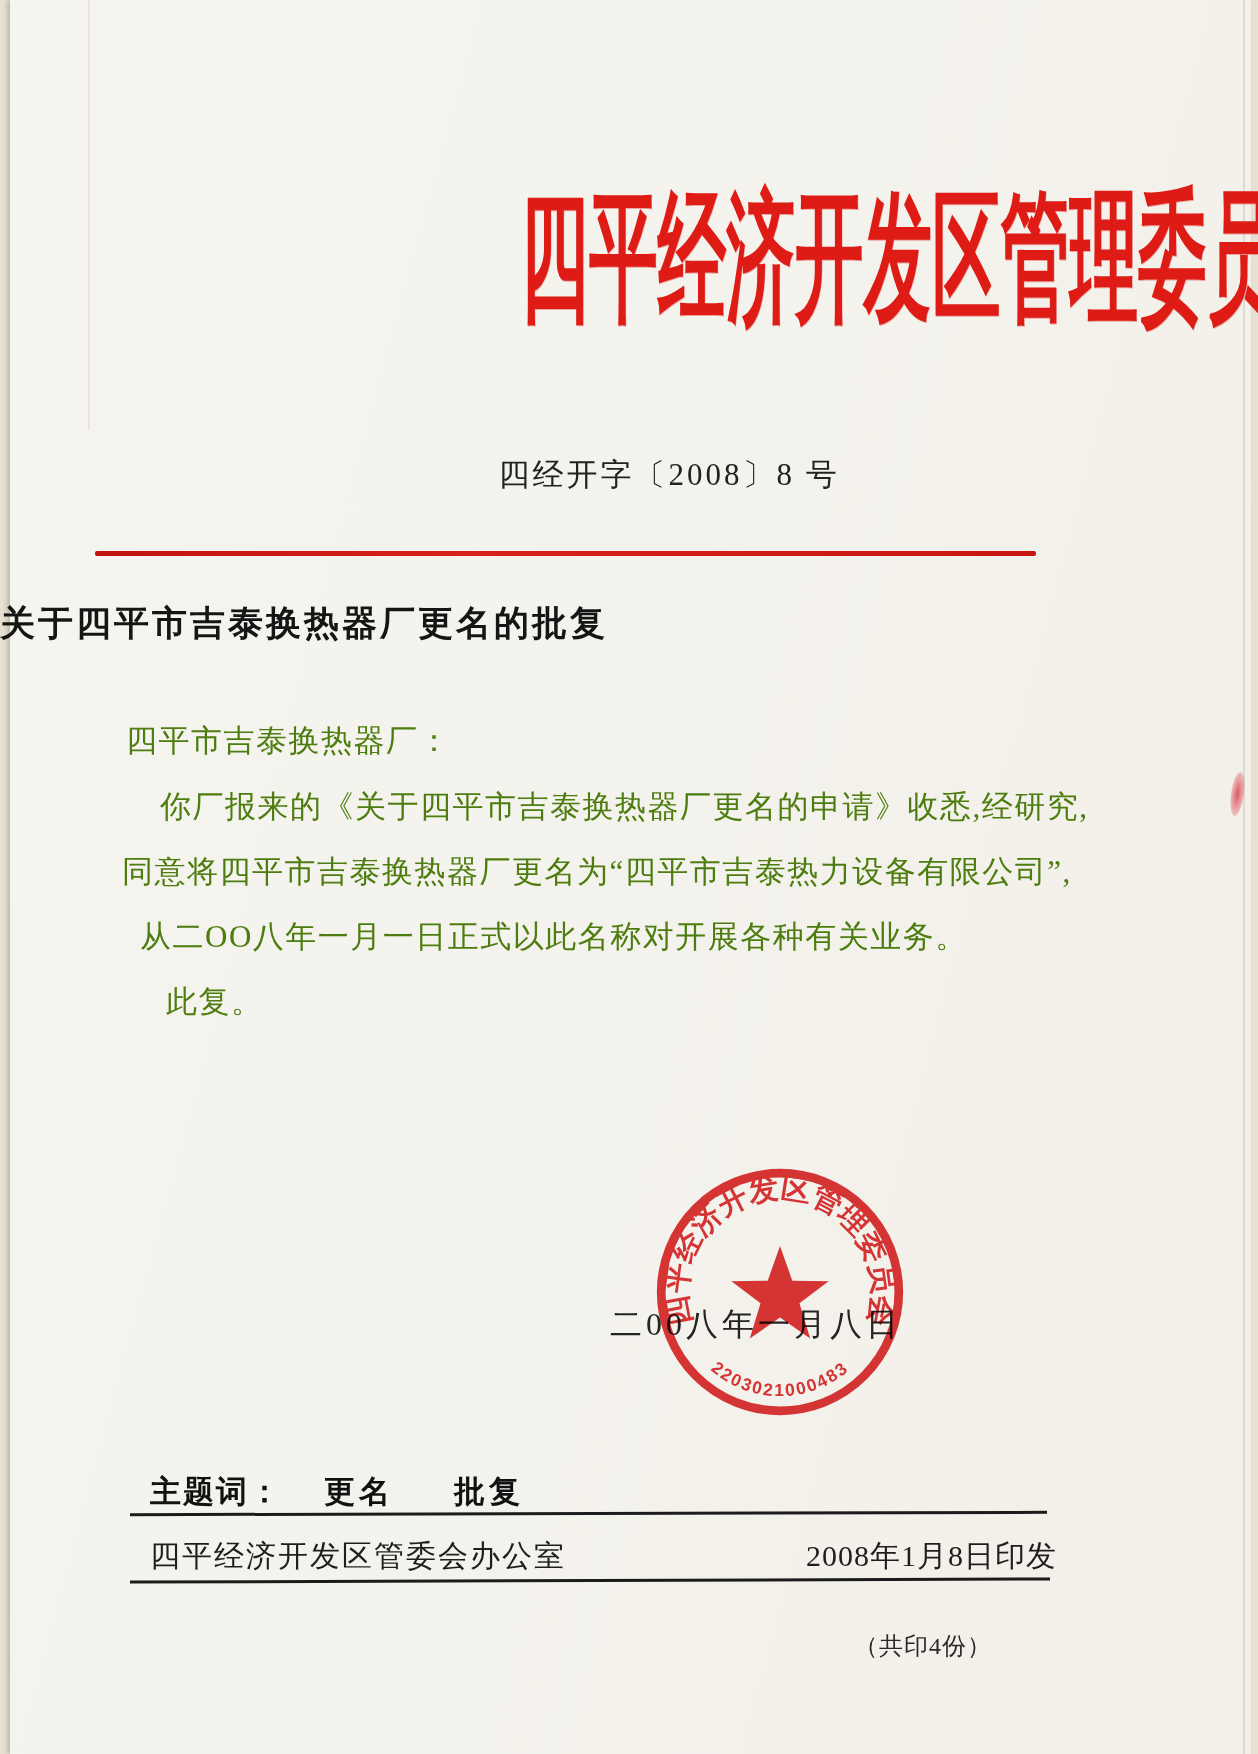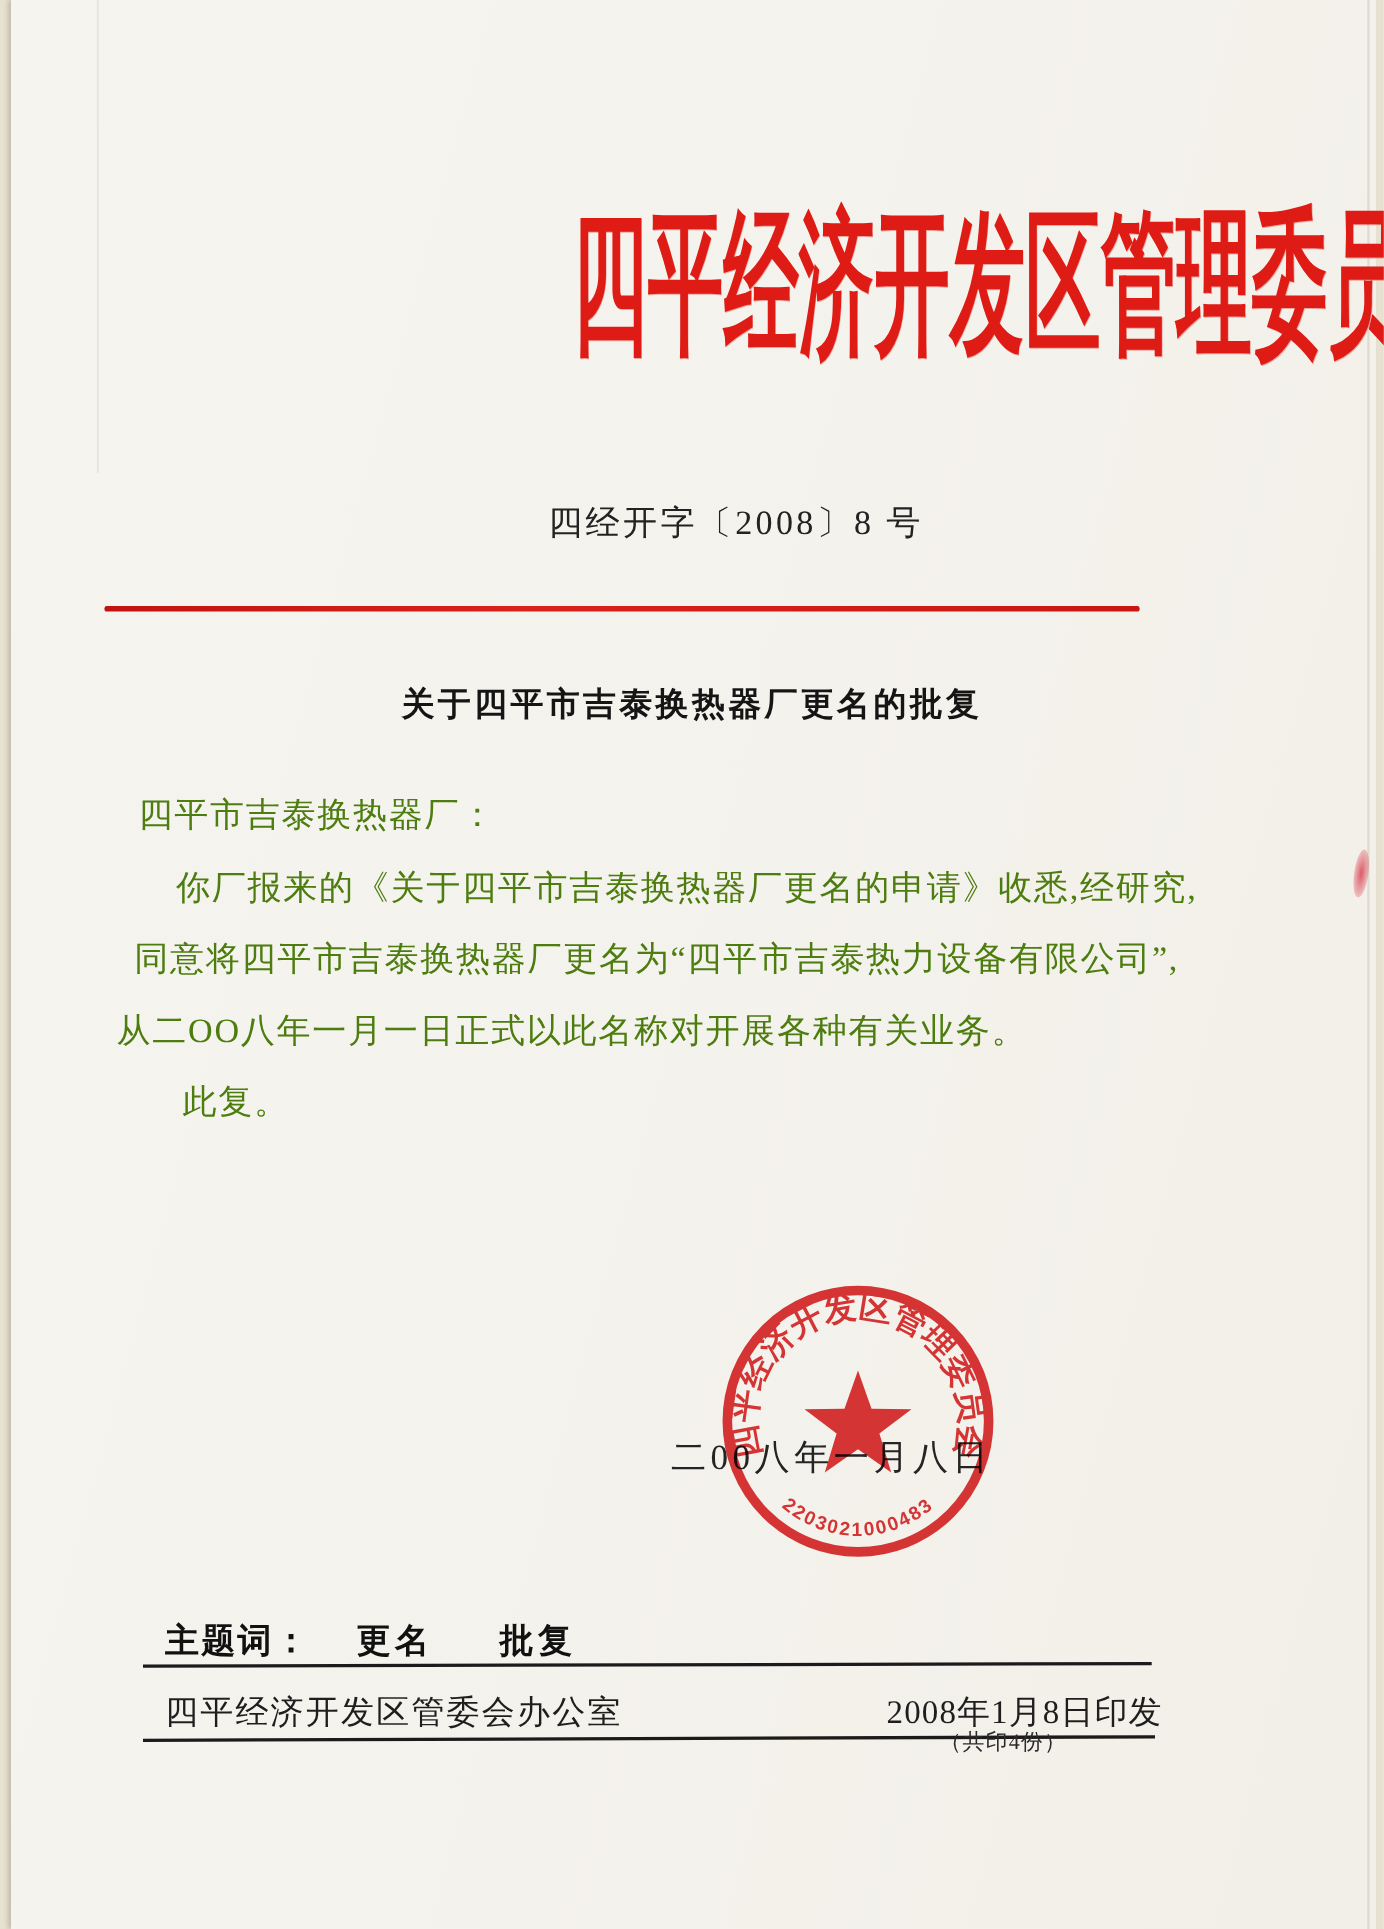--- a/index.html
+++ b/index.html
@@ -63,40 +63,39 @@
   }
   .red-rule {
     position: absolute;
     left: 95px; top: 551px;
     width: 941px; height: 5px;
     background: linear-gradient(90deg, #c01310, #d8221a 40%, #c81712);
     border-radius: 2px;
   }
   .doc-title {
     position: absolute;
-    left: 0; top: 620px;
+    left: 0; top: 600px;
     width: 100%;
-    text-align: center;
     font-family: "Liberation Sans", "DejaVu Sans", sans-serif;
     font-weight: bold;
-    font-size: 30px;
+    font-size: 35px;
     letter-spacing: 3px;
     color: #151515;
   }
   .body-line {
     position: absolute;
     font-size: 31px;
     letter-spacing: 1.5px;
     white-space: nowrap;
     color: #4d7c0f;
   }
   .salutation   { left: 126px; top: 720px; }
   .bline-0      { left: 160px; top: 786px; text-align: center; }
   .bline-1      { left: 122px; top: 851px; }
-  .bline-2      { left: 106px; top: 916px; }
+  .bline-2      { left: 140px; top: 916px; }
   .bline-3      { left: 166px; top: 981px; }
   .date-line {
     position: absolute;
     left: 610px; top: 1303px;
     font-size: 32px;
     letter-spacing: 4px;
     color: #242424;
     white-space: nowrap;
     text-align: center;
   }
@@ -138,22 +137,22 @@
   .print-date {
     position: absolute;
     left: 806px; top: 1536px;
     font-size: 30px;
     letter-spacing: 1px;
     color: #1e1e1e;
     white-space: nowrap;
   }
   .copies {
     position: absolute;
-    left: 854px; top: 1570px;
-    font-size: 20px;
+    left: 854px; top: 1630px;
+    font-size: 24px;
     letter-spacing: 1px;
     color: #2a2a2a;
     white-space: nowrap;
   }
   .red-smudge {
     position: absolute;
     left: 1231px; top: 772px;
     width: 13px; height: 44px;
     background: radial-gradient(ellipse at center, rgba(214,40,60,.75) 0%, rgba(214,40,60,.35) 55%, rgba(214,40,60,0) 100%);
     transform: rotate(8deg);

